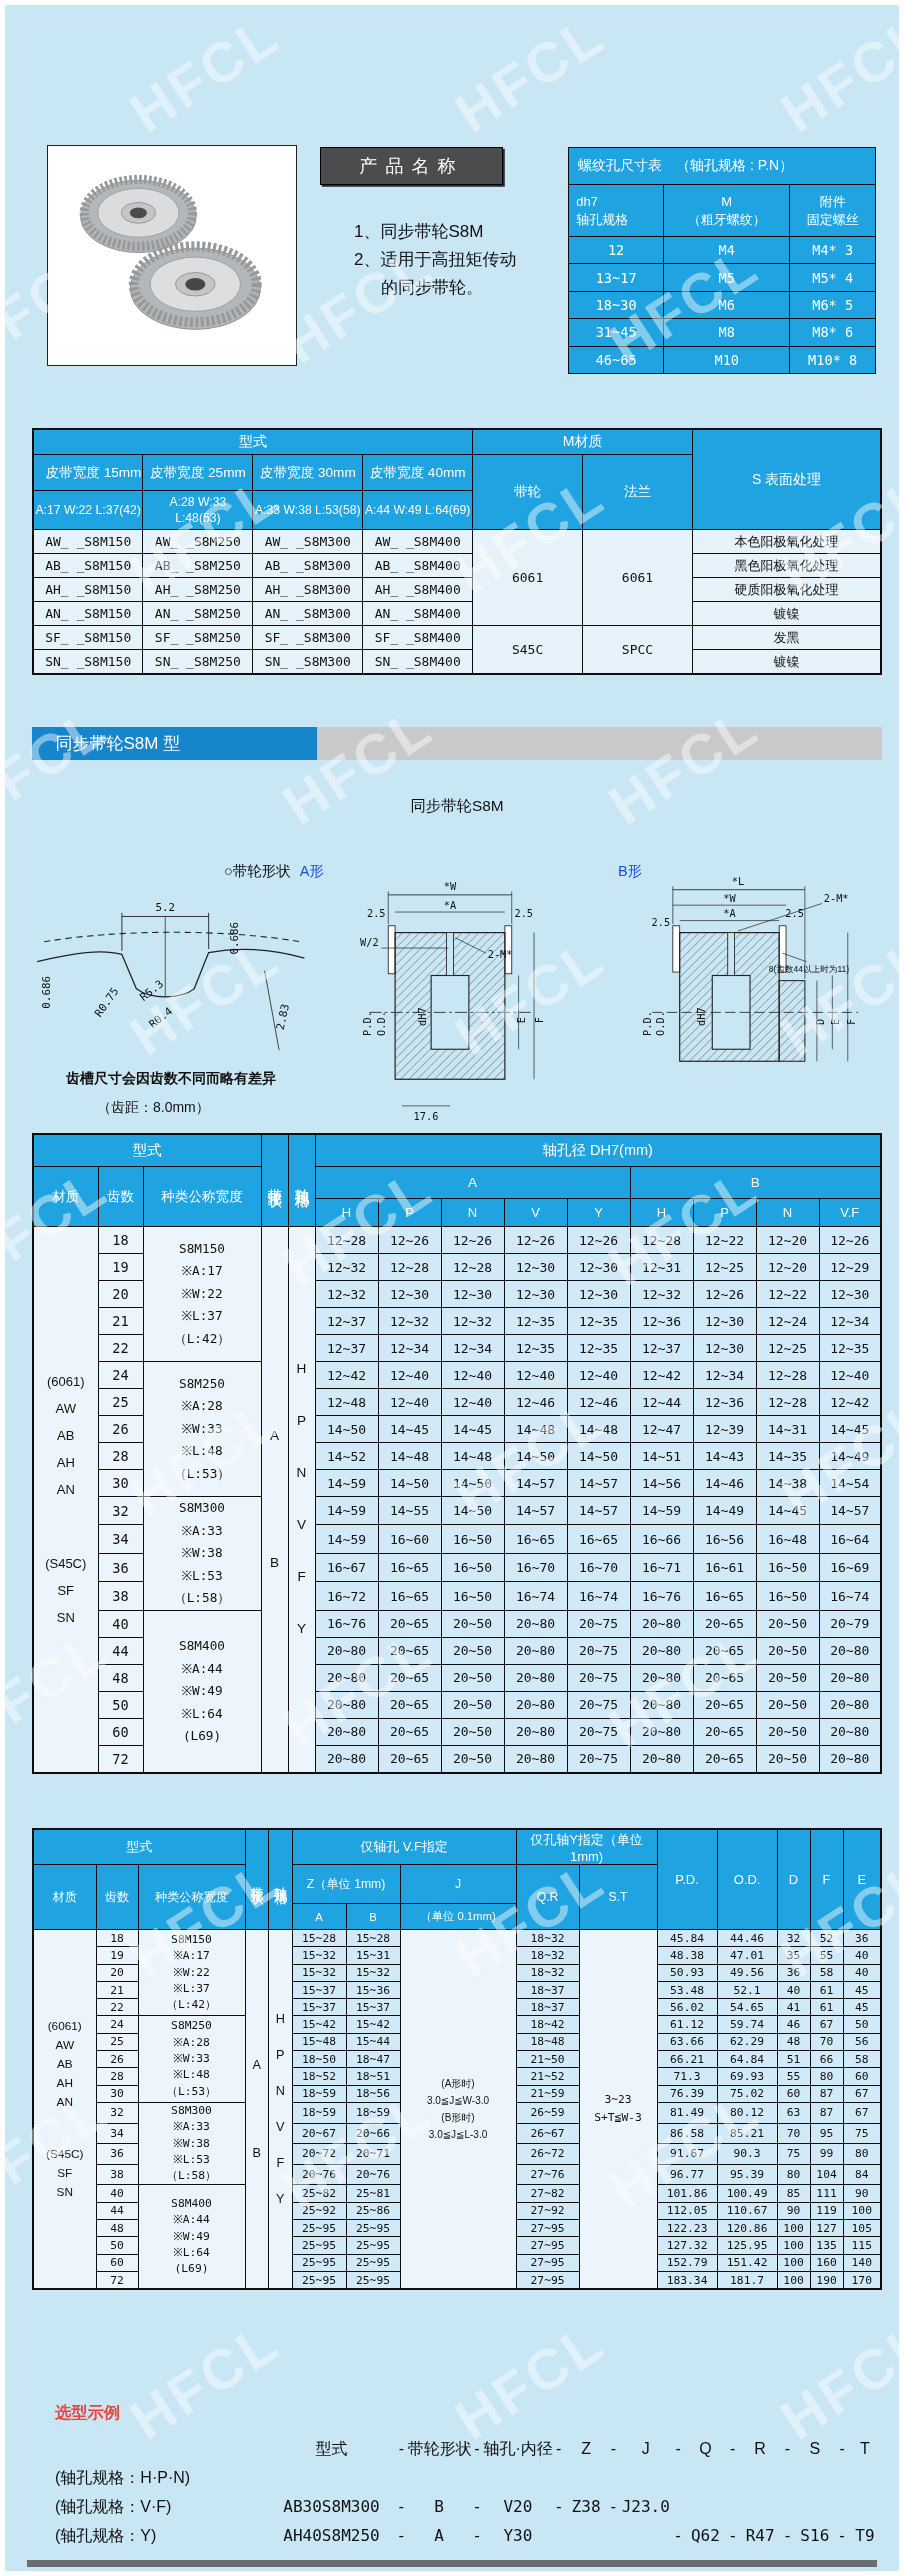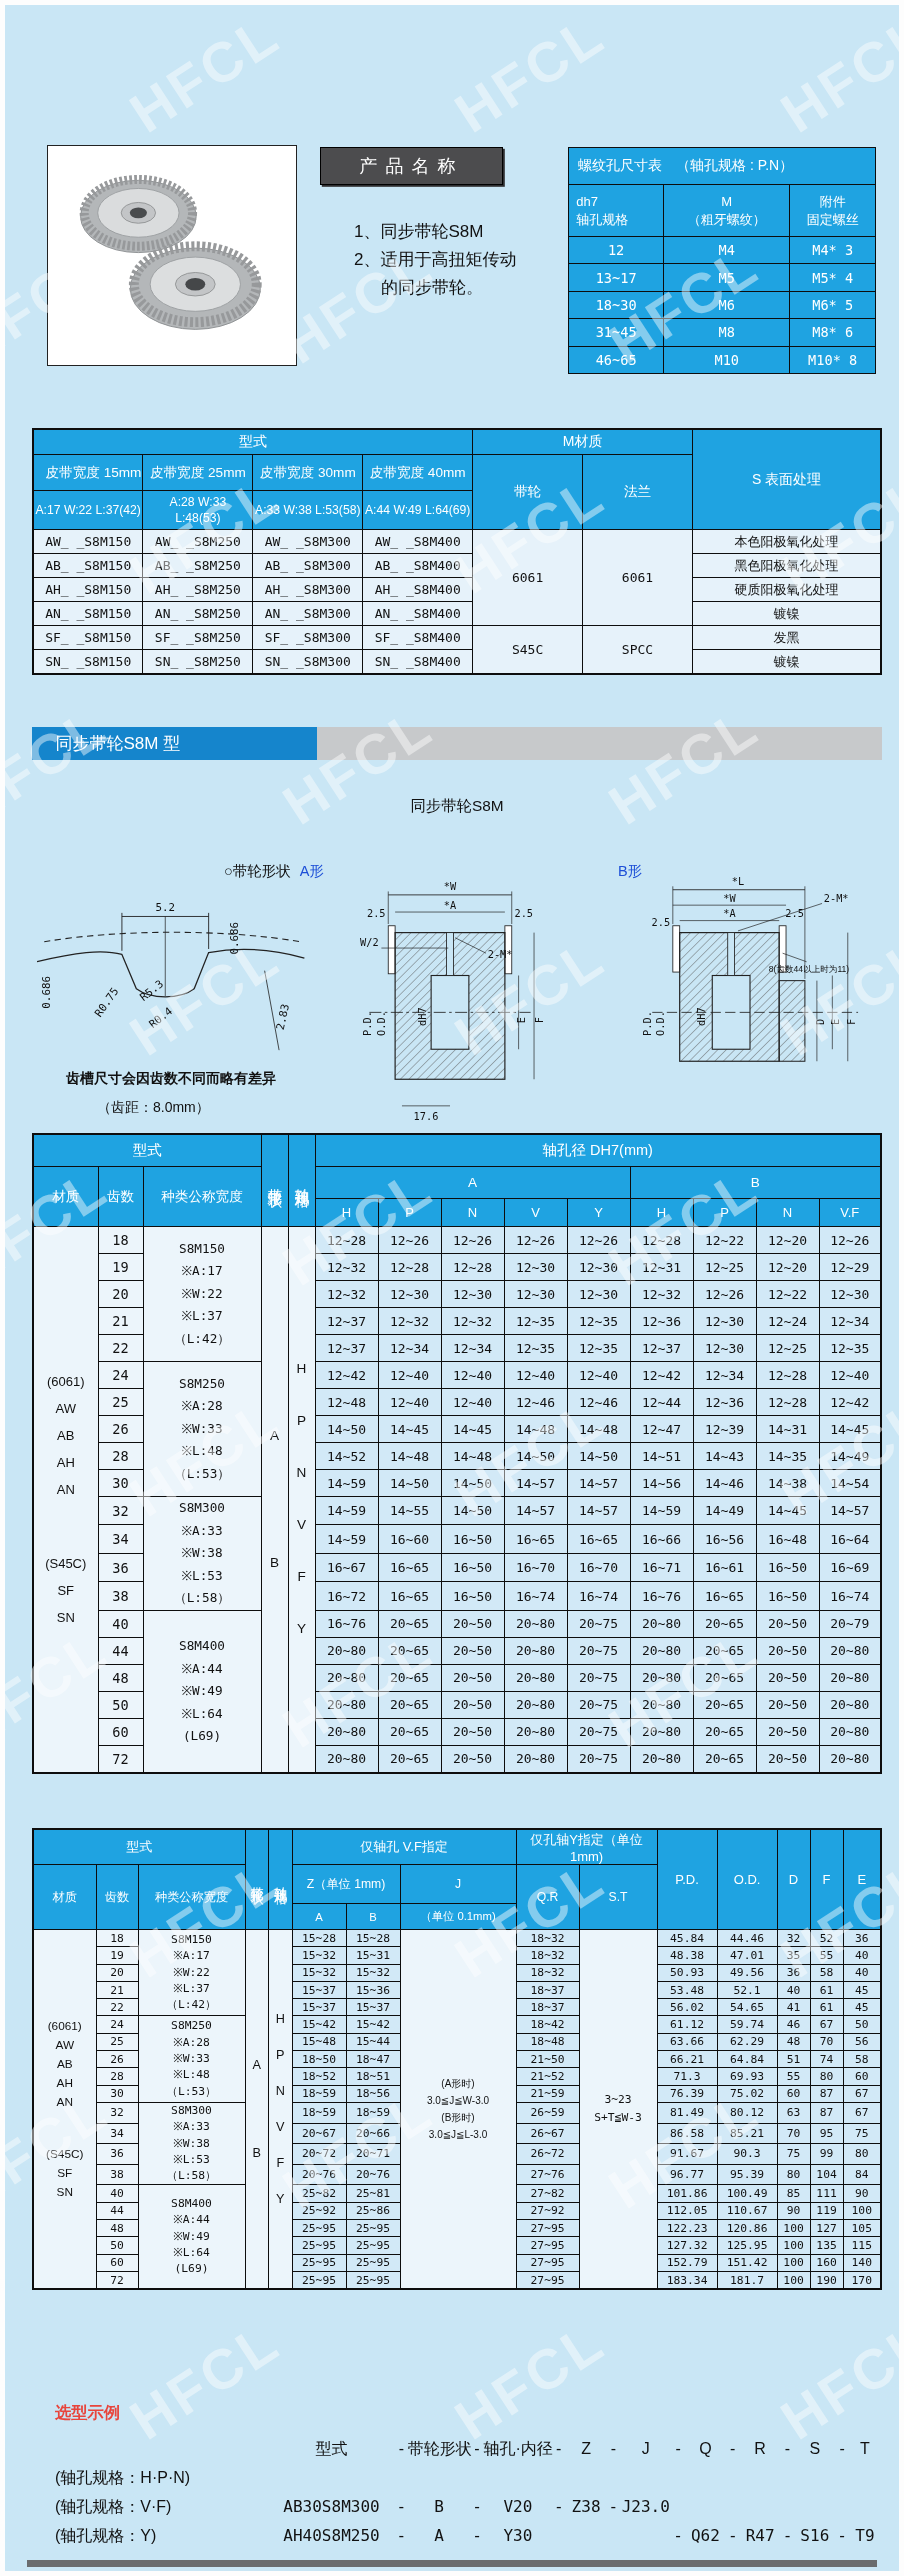--- a/index.html
+++ b/index.html
@@ -939,21 +939,21 @@
             <td class="val mono">56</td>
           </tr>
           <tr>
             <td class="lab teeth mono">26</td>
             <td class="val mono">18~50</td>
             <td class="val mono">18~47</td>
             <td class="val mono">21~50</td>
             <td class="val mono">66.21</td>
             <td class="val mono">64.84</td>
             <td class="val mono">51</td>
-            <td class="val mono">74</td>
+            <td class="val mono">66</td>
             <td class="val mono">58</td>
           </tr>
           <tr>
             <td class="lab teeth mono">28</td>
             <td class="val mono">18~52</td>
             <td class="val mono">18~51</td>
             <td class="val mono">21~52</td>
             <td class="val mono">71.3</td>
             <td class="val mono">69.93</td>
             <td class="val mono">55</td>

